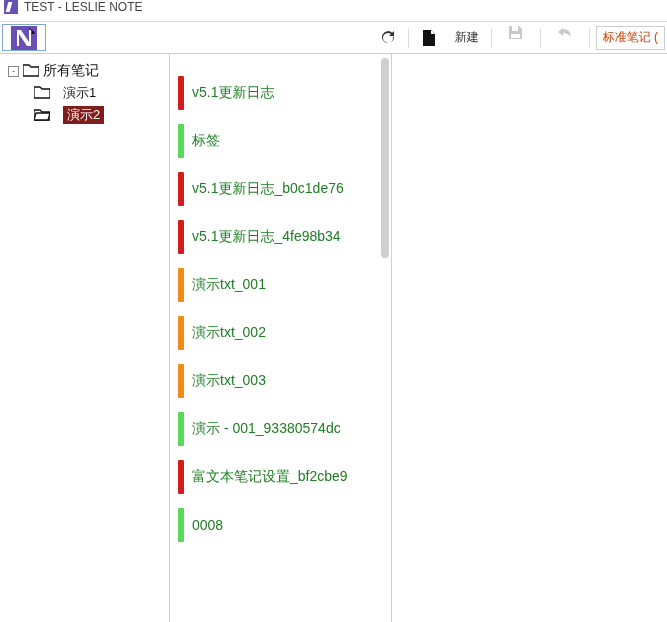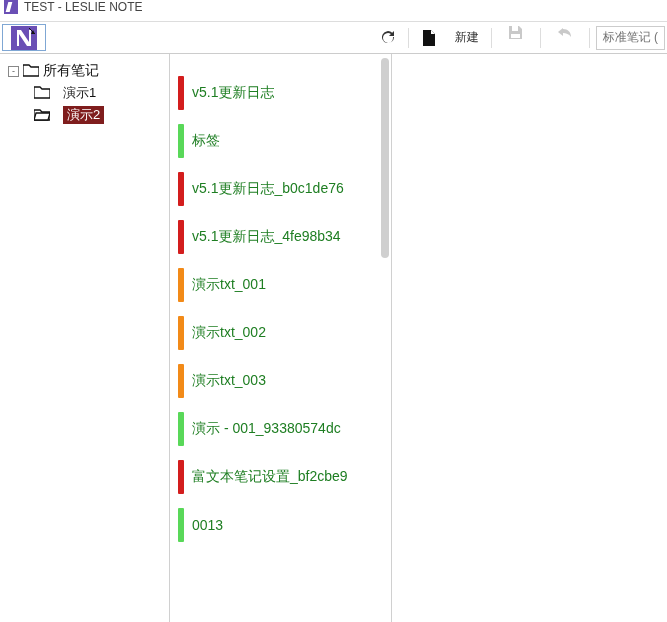--- a/index.html
+++ b/index.html
@@ -14,21 +14,21 @@
 .main-row { height: 32px; display: flex; align-items: stretch; border-bottom: 1px solid #ccc; }
 .logo-box { width: 44px; border: 1px solid #7fa7d4; margin: 2px; display:flex; align-items:center; justify-content:center; background:#fff; }
 .logo-box svg { width: 26px; height: 24px; }
 .toolbar-spacer { flex: 1; }
 .toolbar { display: flex; align-items: center; gap: 2px; padding-right: 2px; }
 .tb-btn { display: flex; align-items: center; gap: 18px; height: 26px; padding: 0 6px; font-size: 12px; color: #333; background: #fff; border: none; cursor: pointer; }
 .tb-btn.disabled { color: #aaa; flex-direction: column; }
 .tb-btn.disabled .ic { opacity: 0.45; }
 .ic { width: 16px; height: 16px; display:inline-flex; align-items:center; justify-content:center; }
 .sep { width: 1px; height: 20px; background: #ddd; margin: 0 4px; }
-.dd-field { height: 24px; border: 1px solid #ccc; font-size: 12px; color: #737373; display:flex; align-items:center; padding: 0 6px; min-width: 52px; }
+.dd-field { height: 24px; border: 1px solid #ccc; font-size: 12px; color: #c2410c; display:flex; align-items:center; padding: 0 6px; min-width: 52px; }
 
 
 .body { display: flex; height: calc(622px - 22px - 32px); }
 .tree { width: 170px; border-right: 1px solid #d0d0d0; padding: 6px 4px; font-size: 13px; }
 .tree-row { display:flex; align-items:center; gap:4px; height: 22px; padding-left: 4px; cursor: pointer; }
 .tree-row.child { padding-left: 30px; gap: 13px; }
 .tree-toggle { width:11px; height:11px; border:1px solid #888; font-size:9px; line-height:9px; text-align:center; color:#555; }
 .folder-ic { width:16px; height:14px; }
 .tree-label { color:#111; }
 .tree-label.root { font-size:14px; }
@@ -174,19 +174,19 @@
         <div class="note-item">
           <div class="note-bar bar-green"></div>
           <div class="note-title">演示 - 001_93380574dc</div>
         </div>
         <div class="note-item">
           <div class="note-bar bar-red"></div>
           <div class="note-title">富文本笔记设置_bf2cbe9</div>
         </div>
         <div class="note-item">
           <div class="note-bar bar-green"></div>
-          <div class="note-title">0013</div>
+          <div class="note-title">0008</div>
         </div>
       </div>
   </div>
 
   <div class="content-col"></div>
 </div>
 
 </body></html>

